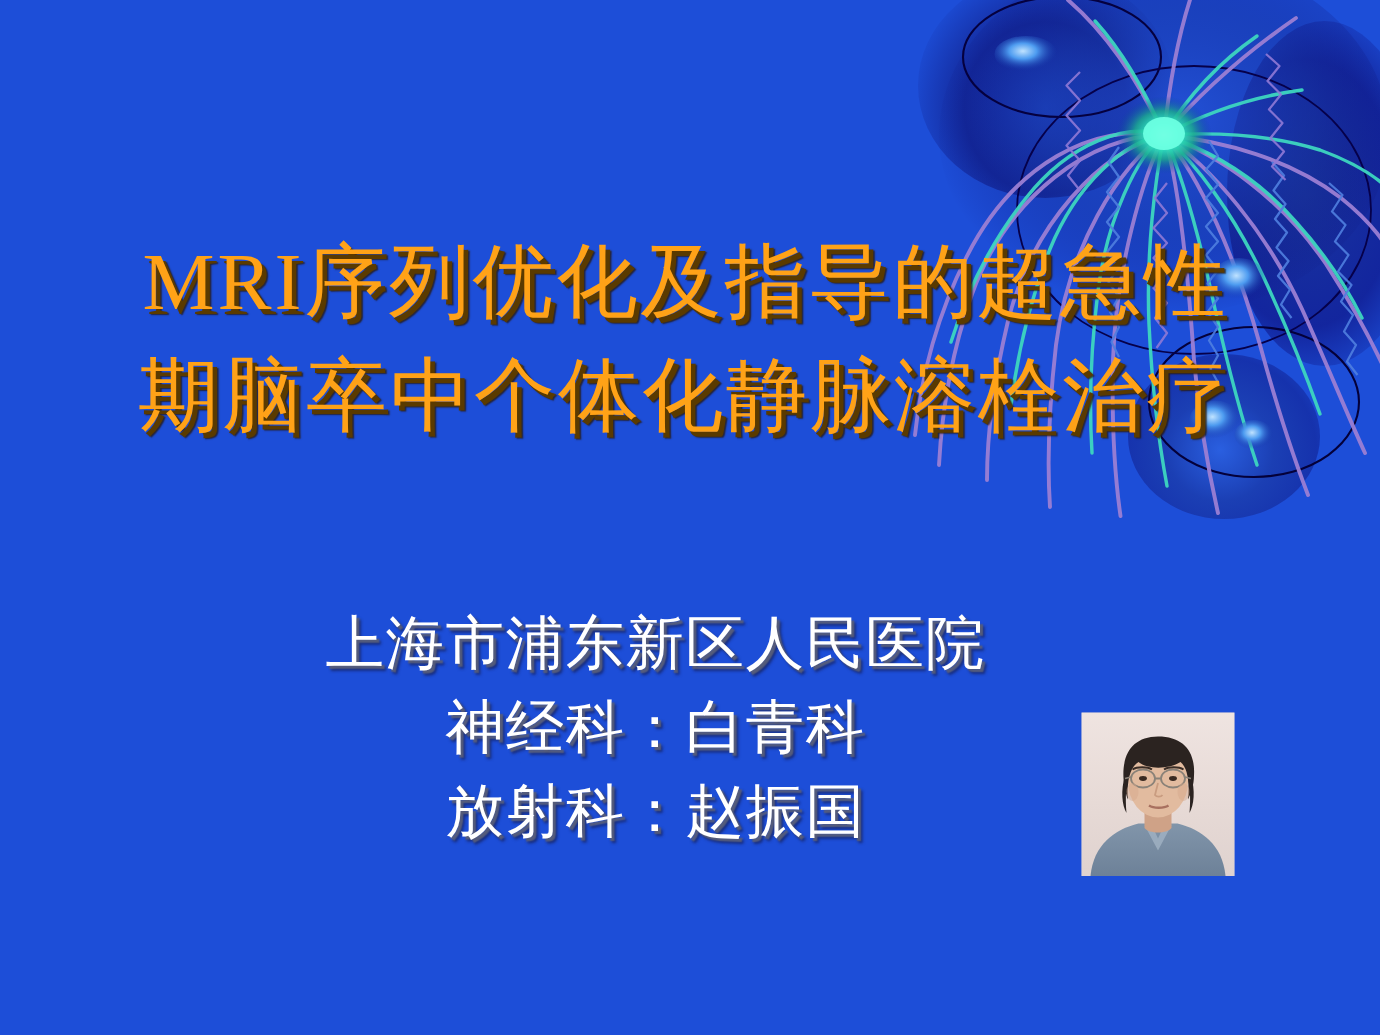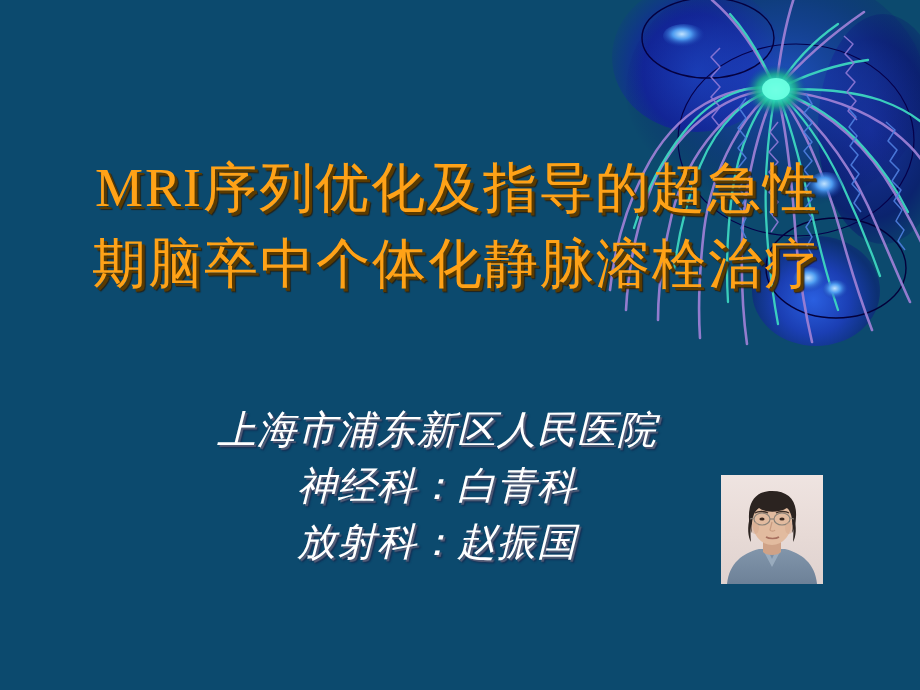--- a/index.html
+++ b/index.html
@@ -5,21 +5,21 @@
 <style>
   * { margin:0; padding:0; box-sizing:border-box; }
   html,body{
     width:920px; height:690px; overflow:hidden;
     background:#06005c;
     font-family:"Liberation Serif","DejaVu Serif",serif;
   }
   .slide{
     position:relative;
     width:920px; height:690px;
-    background:#0c4a6e;
+    background:#1d4ed8;
     overflow:hidden;
   }
 
   
   .artwork{
     position:absolute;
     left:600px; top:-10px;
     width:330px; height:360px;
     pointer-events:none;
   }
@@ -67,21 +67,20 @@
   }
   .title-line.l1{ margin-left:-6px; }
   .title-line.l2{ margin-left:-8px; }
 
   
   .subtitle-block{
     position:absolute;
     left:0; top:402px;
     width:920px;
     text-align:center;
-    font-style:italic;
   }
   .sub-line{
     font-family:"Liberation Serif","DejaVu Serif",serif;
     font-size:39px;
     line-height:56px;
     color:#ffffff;
     letter-spacing:1px;
     text-shadow:2px 2px 1px rgba(90,95,120,0.95), 3px 3px 2px rgba(20,20,60,0.6);
     white-space:nowrap;
   }

